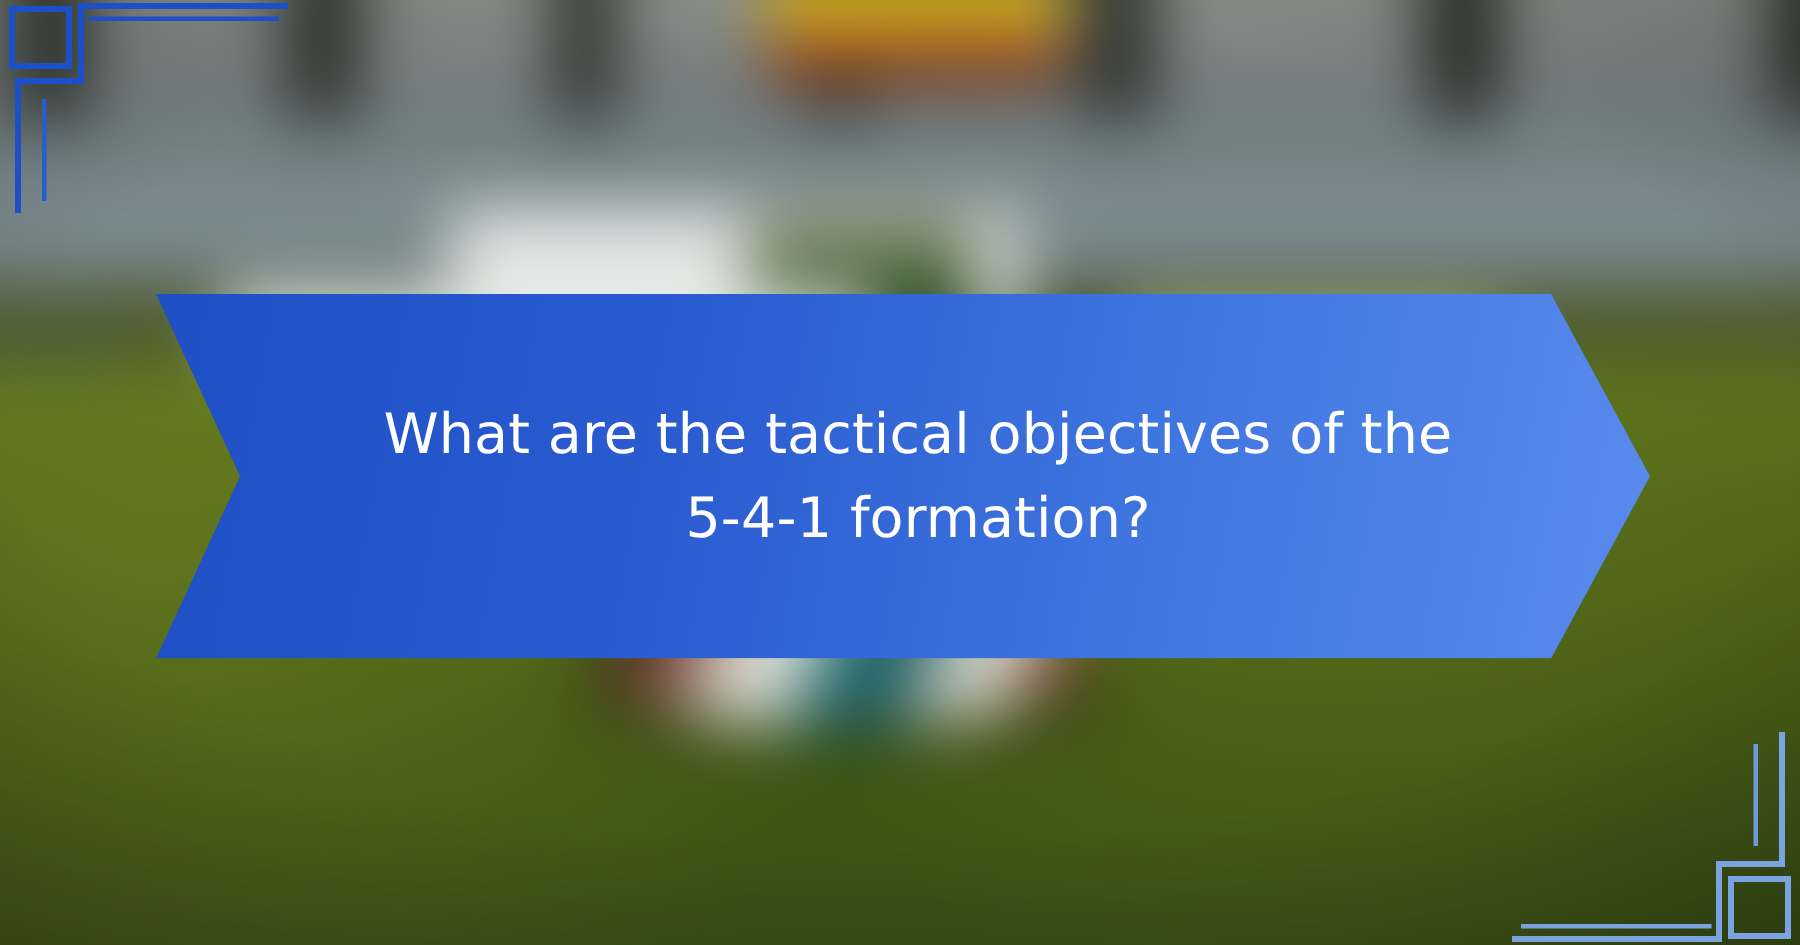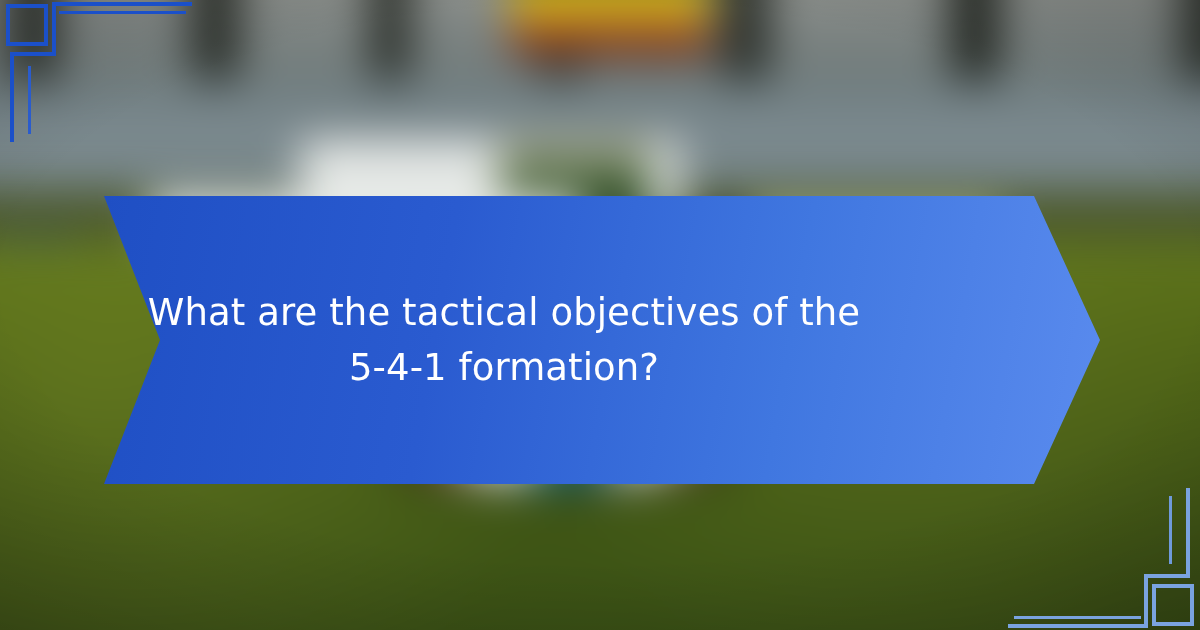--- a/index.html
+++ b/index.html
@@ -153,27 +153,27 @@
     background:
       radial-gradient(ellipse 95% 85% at 50% 45%, rgba(0,0,0,0) 52%, rgba(0,0,0,.30) 100%);
   }
 
   
   .banner {
     position: absolute;
     left: 104px;
     top: 196px;
     width: 996px;
-    height: 288px;
+    height: 243px;
     background: linear-gradient(100deg, #1f4fc4 0%, #2a5bd0 34%, #4077e0 68%, #5a8bee 100%);
     -webkit-clip-path: polygon(0 0, 930px 0, 100% 50%, 930px 100%, 0 100%, 56px 50%);
     clip-path: polygon(0 0, 930px 0, 100% 50%, 930px 100%, 0 100%, 56px 50%);
     display: flex;
     align-items: center;
-    justify-content: flex-start;
+    justify-content: center;
   }
   .banner-text {
     width: 760px;
     margin-left: 20px;
     color: #ffffff;
     font-size: 37px;
     line-height: 1.5;
     font-weight: 400;
     text-align: center;
     letter-spacing: .1px;

